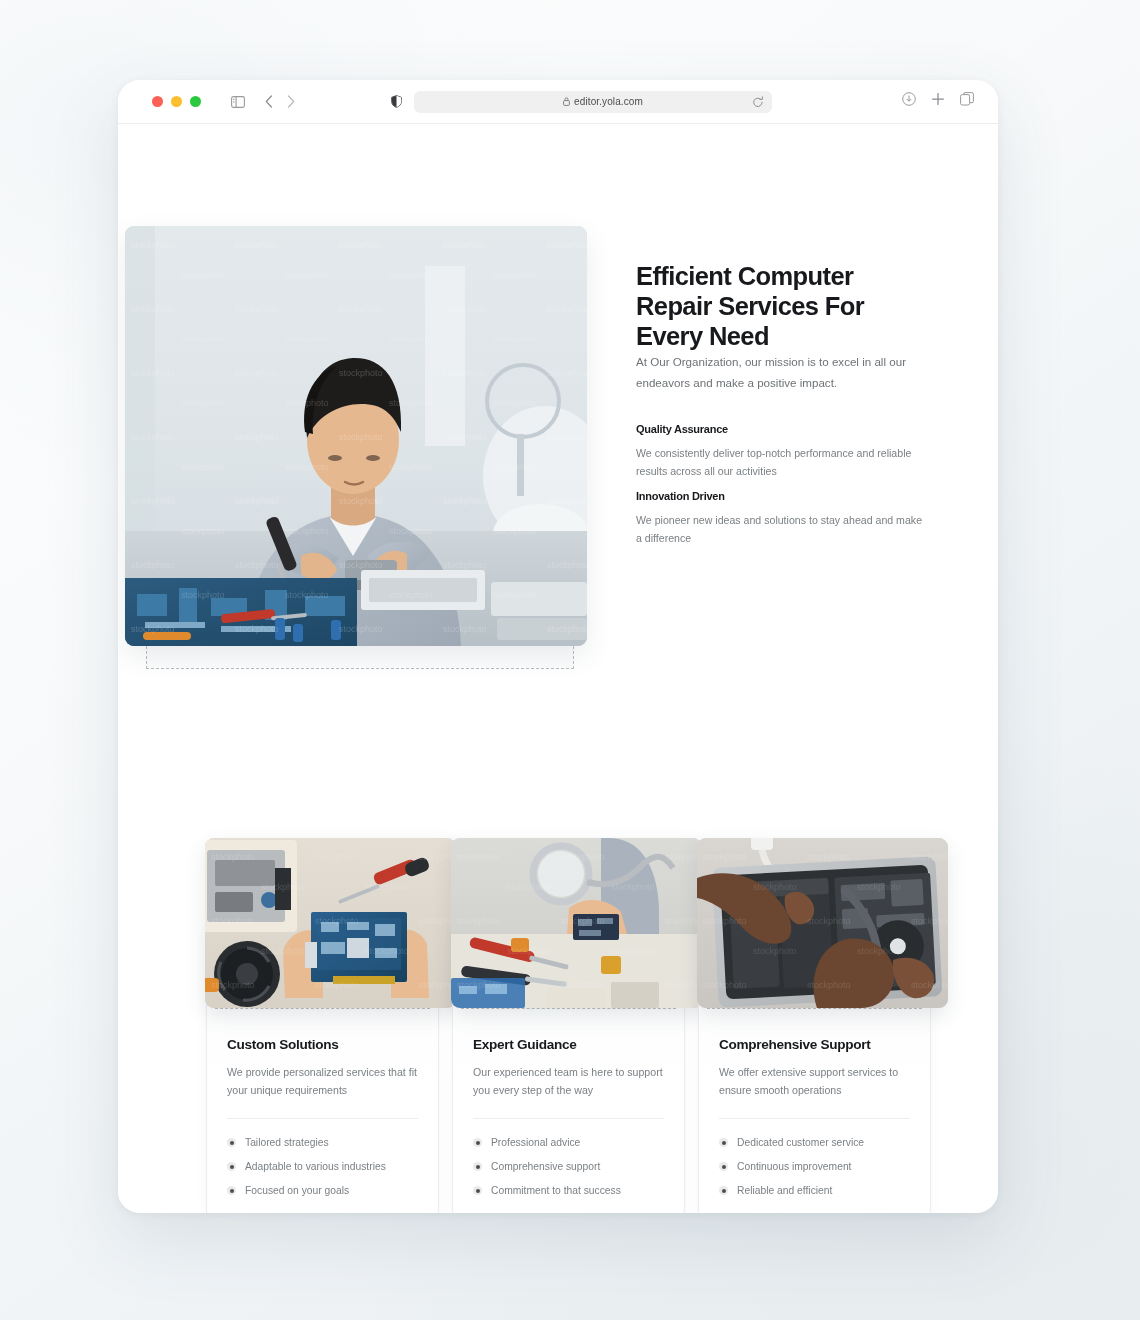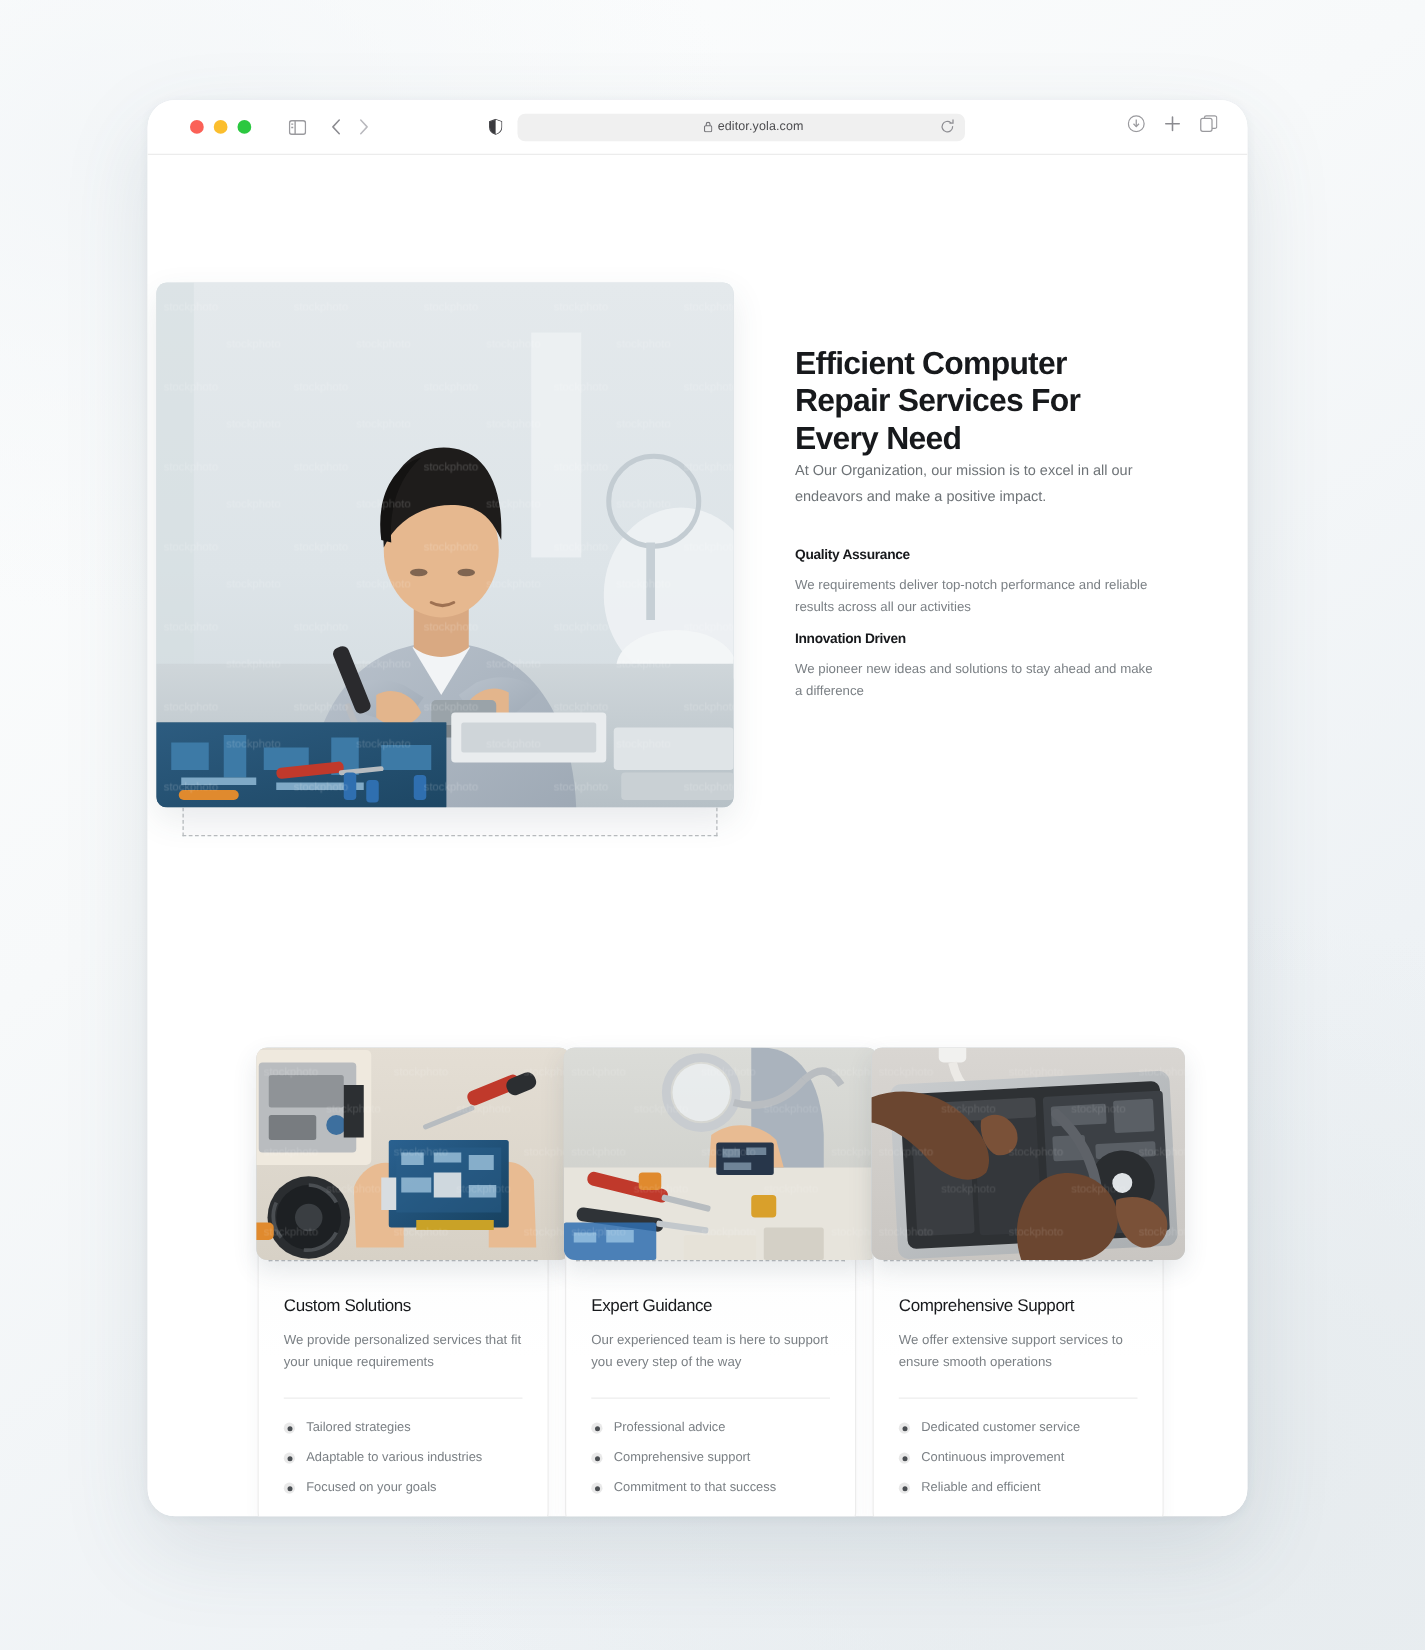--- a/index.html
+++ b/index.html
@@ -85,21 +85,21 @@
     width: 462px; height: 420px;
     border-radius: 9px;
     overflow: hidden;
     box-shadow: 0 10px 26px rgba(60,75,90,.10);
     background: #d7dee2;
   }
   .hero-img .photo { position: absolute; inset: 0; }
 
   .hero-text {
     position: absolute;
-    left: 518px; top: 152px;
+    left: 518px; top: 137px;
     width: 290px;
   }
   h1.headline {
     font-size: 25.5px;
     line-height: 30px;
     letter-spacing: -.6px;
     color: #17191c;
     font-weight: 700;
   }
   .lede {
@@ -154,21 +154,21 @@
     width: 251px; height: 170px;
     border-radius: 9px;
     overflow: hidden;
     box-shadow: 0 8px 20px rgba(60,75,90,.12);
     background: #cfd6da;
   }
   .card-body { padding: 28px 20px 0 20px; }
   .card-body h2 {
     font-size: 13.6px;
     color: #17191c;
-    font-weight: 400;
+    font-weight: 700;
     letter-spacing: -.3px;
   }
   .card-body > p {
     margin-top: 11px;
     font-size: 10.6px;
     line-height: 18px;
     color: #7b8085;
   }
   .rule {
     margin: 19px 0 0 0;
@@ -387,21 +387,21 @@
           </svg>
         </div>
       </div>
 
       <div class="hero-text">
         <h1 class="headline">Efficient Computer Repair Services For Every Need</h1>
         <p class="lede">At Our Organization, our mission is to excel in all our endeavors and make a positive impact.</p>
 
         <div class="feat">
           <h3>Quality Assurance</h3>
-          <p>We requirements deliver top-notch performance and reliable results across all our activities</p>
+          <p>We consistently deliver top-notch performance and reliable results across all our activities</p>
         </div>
 
         <div class="feat">
           <h3>Innovation Driven</h3>
           <p>We pioneer new ideas and solutions to stay ahead and make a difference</p>
         </div>
       </div>
 
       <div class="cards">
 

